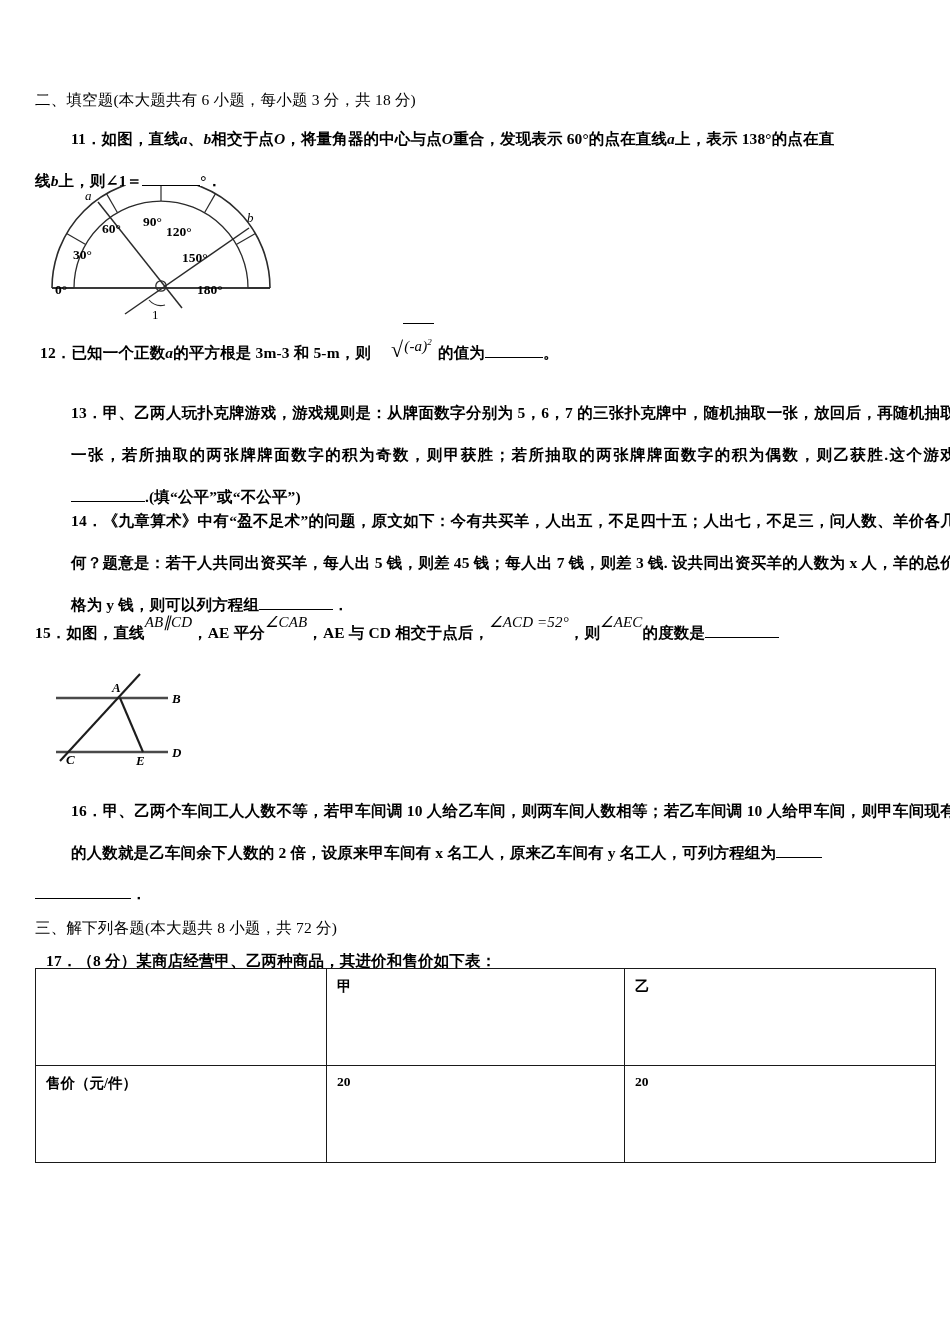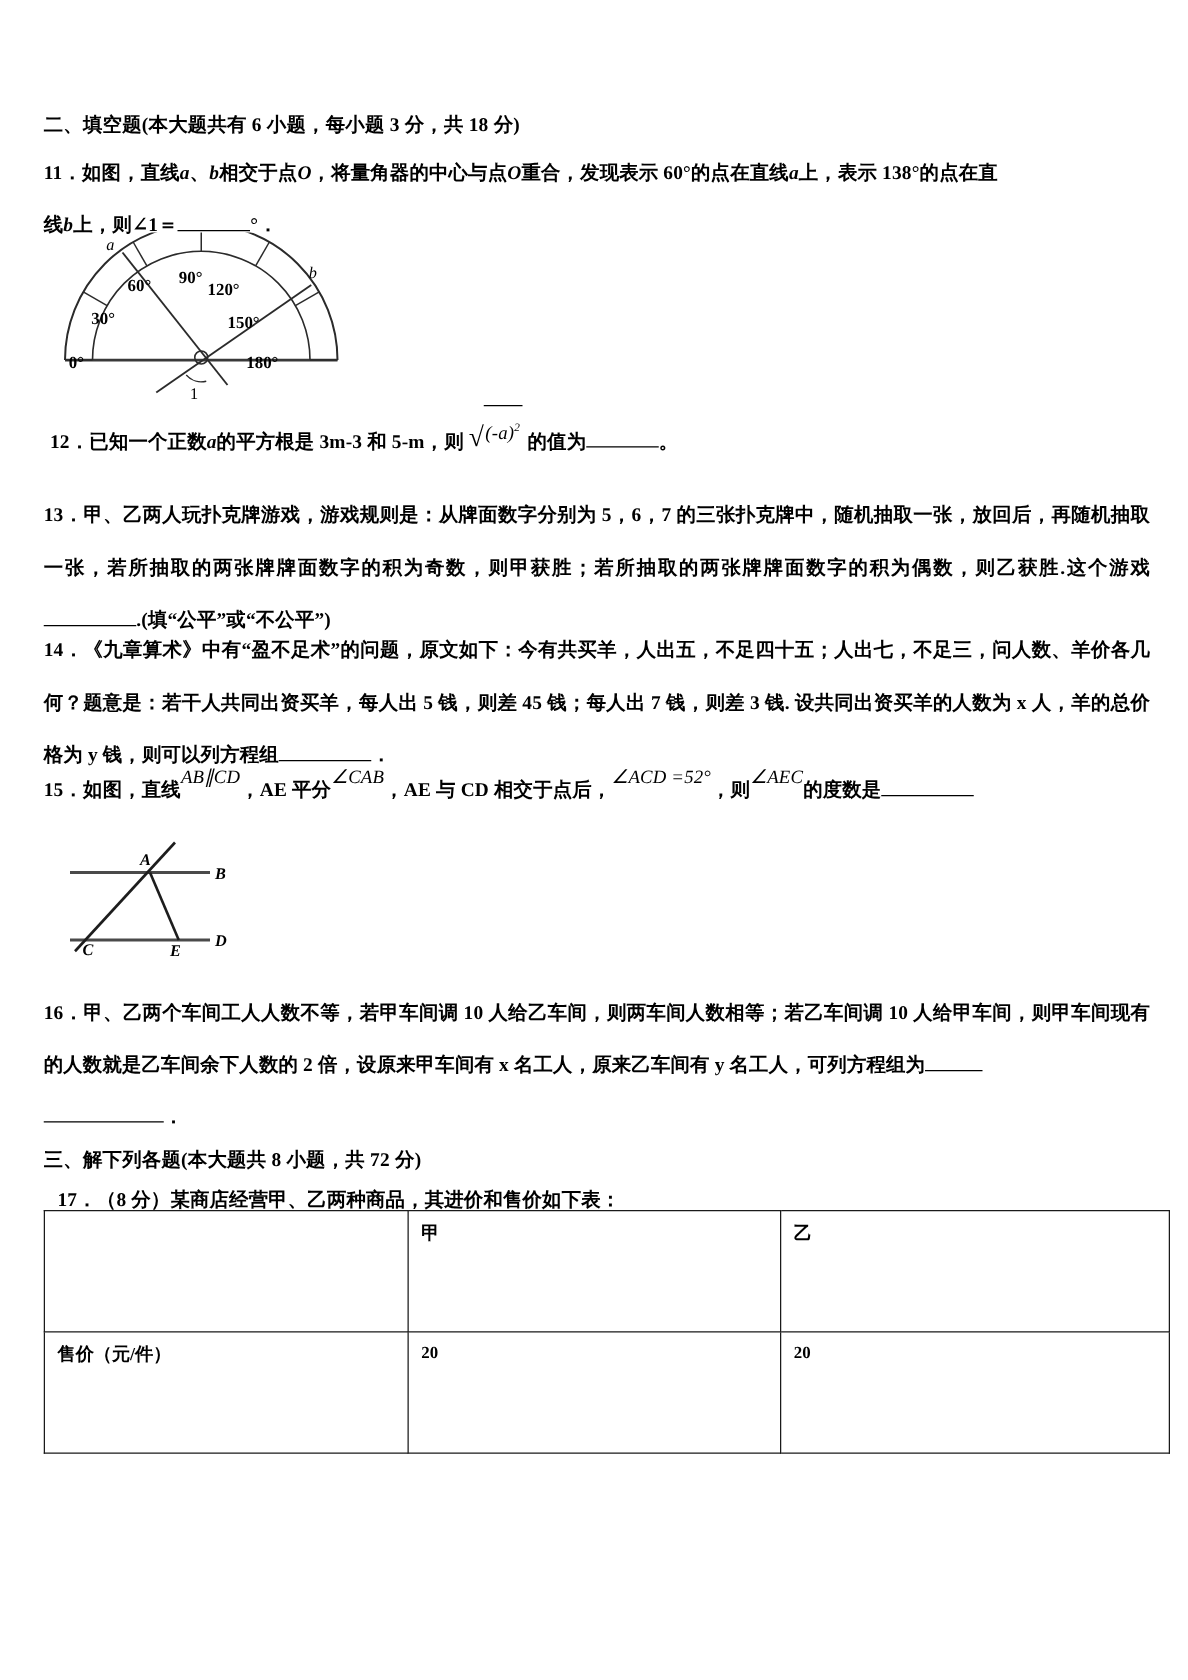--- a/index.html
+++ b/index.html
@@ -17,35 +17,36 @@
   }
   .page {
     position: absolute;
     left: 0; top: 0;
     width: 950px;
     height: 1344px;
   }
   .section-head {
     position: absolute;
     font-size: 15.5px;
-    font-weight: bold;
+    font-weight: normal;
     letter-spacing: 0.2px;
     white-space: nowrap;
     text-align: right;
   }
   .q {
     position: absolute;
     font-size: 15.5px;
     line-height: 42px;
     font-weight: bold;
     letter-spacing: 0.15px;
   }
   .q-body {
     text-align: justify;
     text-justify: inter-ideograph;
+    margin-left: 36px;
   }
   .ital {
     font-style: italic;
     font-family: "Liberation Serif", serif;
   }
   .blank {
     display: inline-block;
     border-bottom: 1.6px solid #000;
     vertical-align: baseline;
   }
@@ -62,20 +63,21 @@
     font-weight: normal;
     font-size: 15px;
     white-space: nowrap;
   }
   .sqrt-wrap {
     display: inline-block;
     position: relative;
     top: -3px;
     font-weight: normal;
     white-space: nowrap;
+    margin-left: 16px;
   }
   .sqrt-sym {
     font-size: 22px;
     font-weight: normal;
     position: relative;
     top: 2px;
   }
   .sqrt-rad {
     display: inline-block;
     border-top: 1.2px solid #000;

